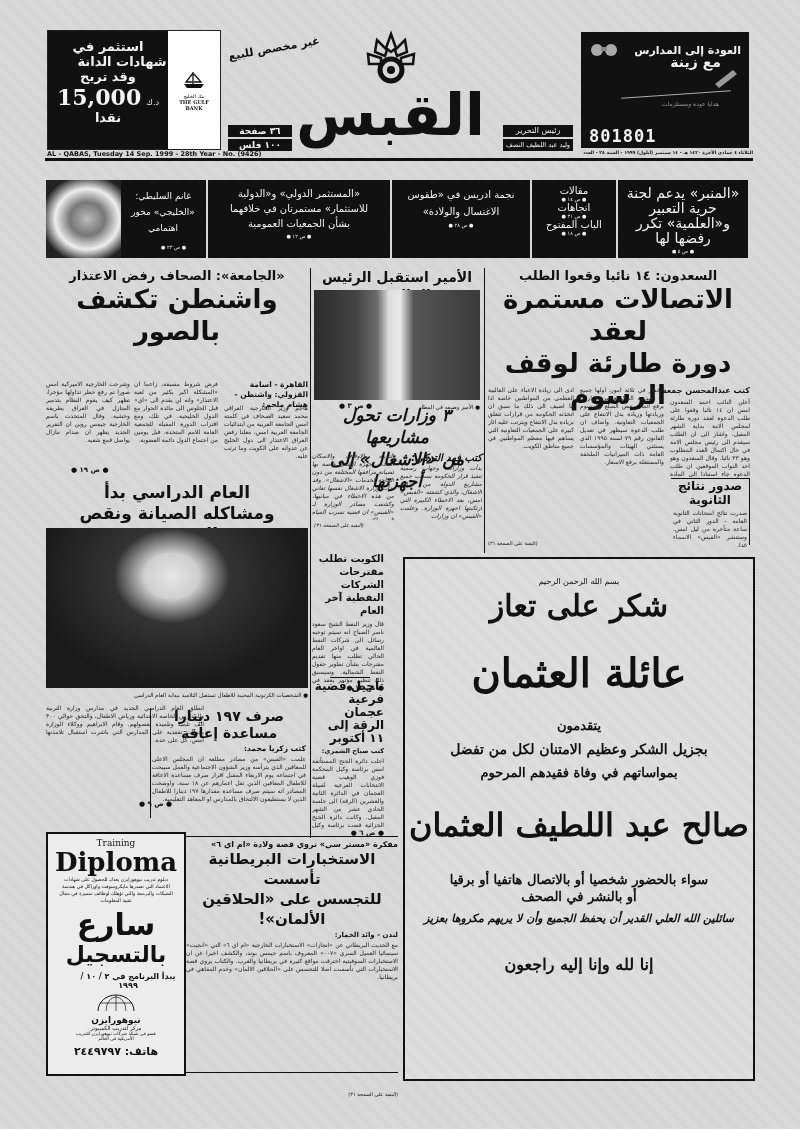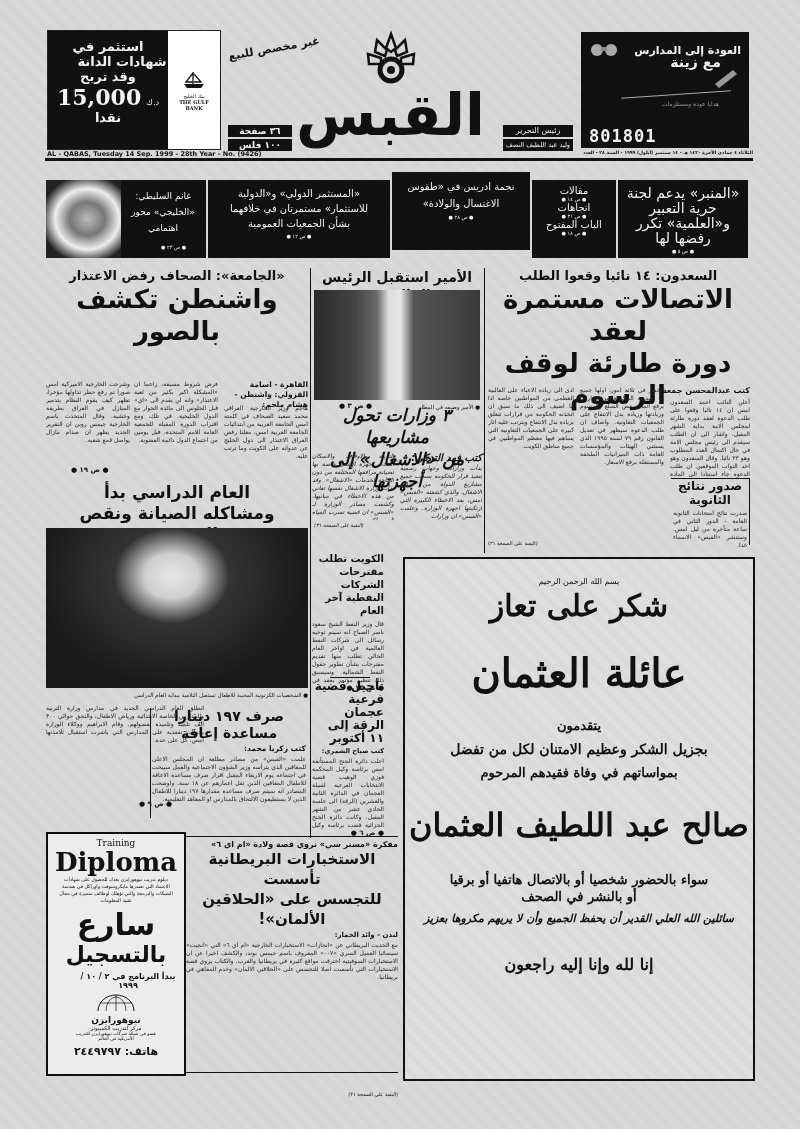--- a/index.html
+++ b/index.html
@@ -92,21 +92,21 @@
     <div style="font-size:5px;margin-top:2px;">● ص ٥ ●</div>
   </div>
   <div class="abs dark rtl center" style="left:532px;top:180px;width:84px;height:78px;">
     <div style="font-size:10px;margin-top:5px;">مقالات</div>
     <div style="font-size:5px;">● ص ١٤ ●</div>
     <div style="font-size:10px;">اتجاهات</div>
     <div style="font-size:5px;">● ص ٣١ ●</div>
     <div style="font-size:10px;">الباب المفتوح</div>
     <div style="font-size:5px;">● ص ١٨ ●</div>
   </div>
-  <div class="abs dark rtl center" style="left:392px;top:172px;width:138px;height:78px;">
+  <div class="abs dark rtl center" style="left:392px;top:180px;width:138px;height:78px;">
     <div style="font-size:10px;line-height:17px;padding:6px 8px 0 8px;">نجمة ادريس في «طقوس الاغتسال والولادة»</div>
     <div style="font-size:5px;margin-top:2px;">● ص ٢٨ ●</div>
   </div>
   <div class="abs dark rtl center" style="left:208px;top:180px;width:182px;height:78px;">
     <div style="font-size:10px;line-height:15px;padding:6px 10px 0 10px;">«المستثمر الدولي» و«الدولية للاستثمار» مستمرتان في خلافهما بشأن الجمعيات العمومية</div>
     <div style="font-size:5px;margin-top:2px;">● ص ١٢ ●</div>
   </div>
   <div class="abs dark rtl" style="left:46px;top:180px;width:160px;height:78px;">
     <div class="photo abs" style="left:0;top:0;width:75px;height:78px;background:radial-gradient(ellipse at 55% 50%,#bbb 0,#777 30%,#eee 55%,#222 80%);"></div>
     <div class="abs center" style="right:4px;top:8px;width:78px;font-size:9px;line-height:16px;">غانم السليطي: «الخليجي» محور اهتمامي</div>

